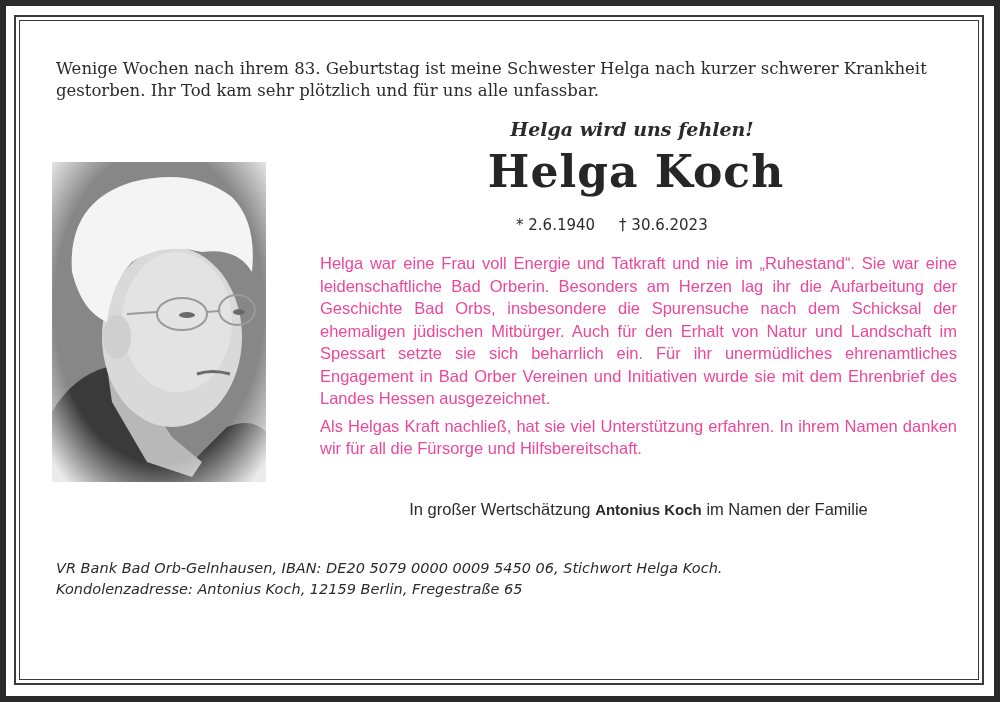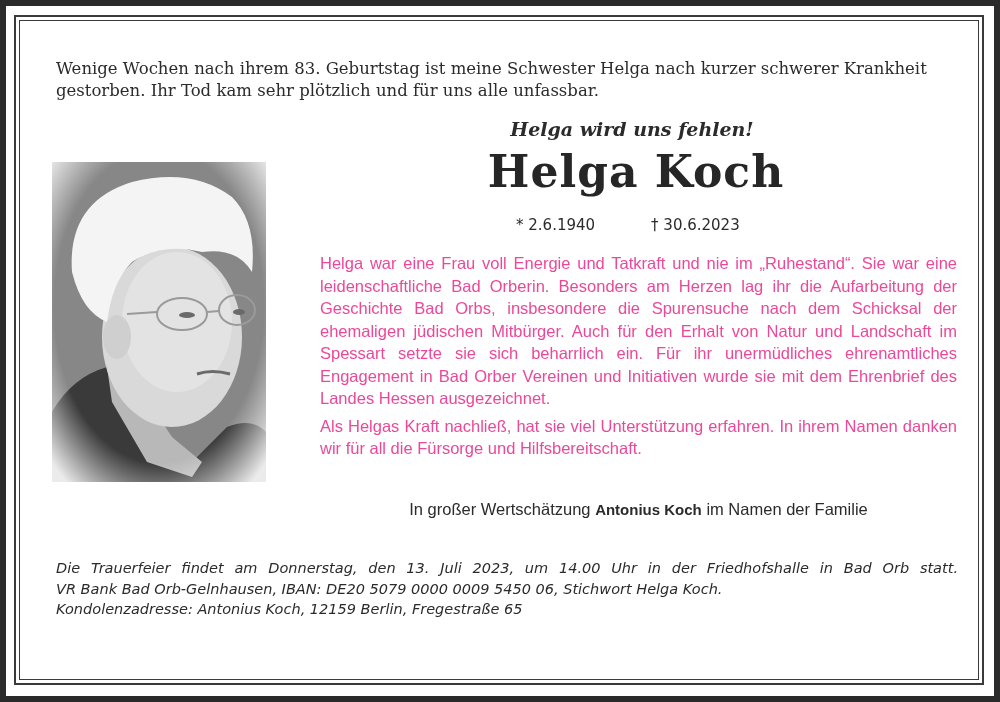--- a/index.html
+++ b/index.html
@@ -50,21 +50,21 @@
     font-family: "DejaVu Serif", serif;
     font-weight: bold;
     font-size: 44px; letter-spacing: 1px;
     color: #262626;
   }
   .dates {
     position: absolute;
     left: 510px; top: 210px;
     font-family: "DejaVu Sans", sans-serif;
     font-size: 15px; color: #2b2b2b;
-    display: flex; gap: 56px;
+    display: flex; gap: 24px;
   }
   .photo {
     position: absolute;
     left: 46px; top: 156px; width: 214px; height: 320px;
     background: radial-gradient(ellipse at 55% 40%, #8c8c8c 0%, #838383 60%, #a4a4a4 90%, #e6e6e6 100%);
     overflow: hidden;
   }
   .photo svg { display: block; }
   .bio {
     position: absolute;
@@ -162,17 +162,16 @@
     <p>Als Helgas Kraft nachließ, hat sie viel Unterstützung erfahren. In ihrem Namen danken wir für all die Fürsorge und Hilfsbereitschaft.</p>
   </div>
 
   <div class="signature">
     <span>In großer Wertschätzung</span>
     <span class="signer">Antonius Koch</span>
     <span>im Namen der Familie</span>
   </div>
 
   <div class="details">
-    <span class="justify">Die Trauerfeier findet am Donnerstag, den 13. Juli 2023, um 14.00 Uhr in der Friedhofshalle in Bad Orb statt.</span>
     <span>VR Bank Bad Orb-Gelnhausen, IBAN: DE20 5079 0000 0009 5450 06, Stichwort Helga Koch.</span>
     <span>Kondolenzadresse: Antonius Koch, 12159 Berlin, Fregestraße 65</span>
   </div>
 </div>
 
 </body></html>

